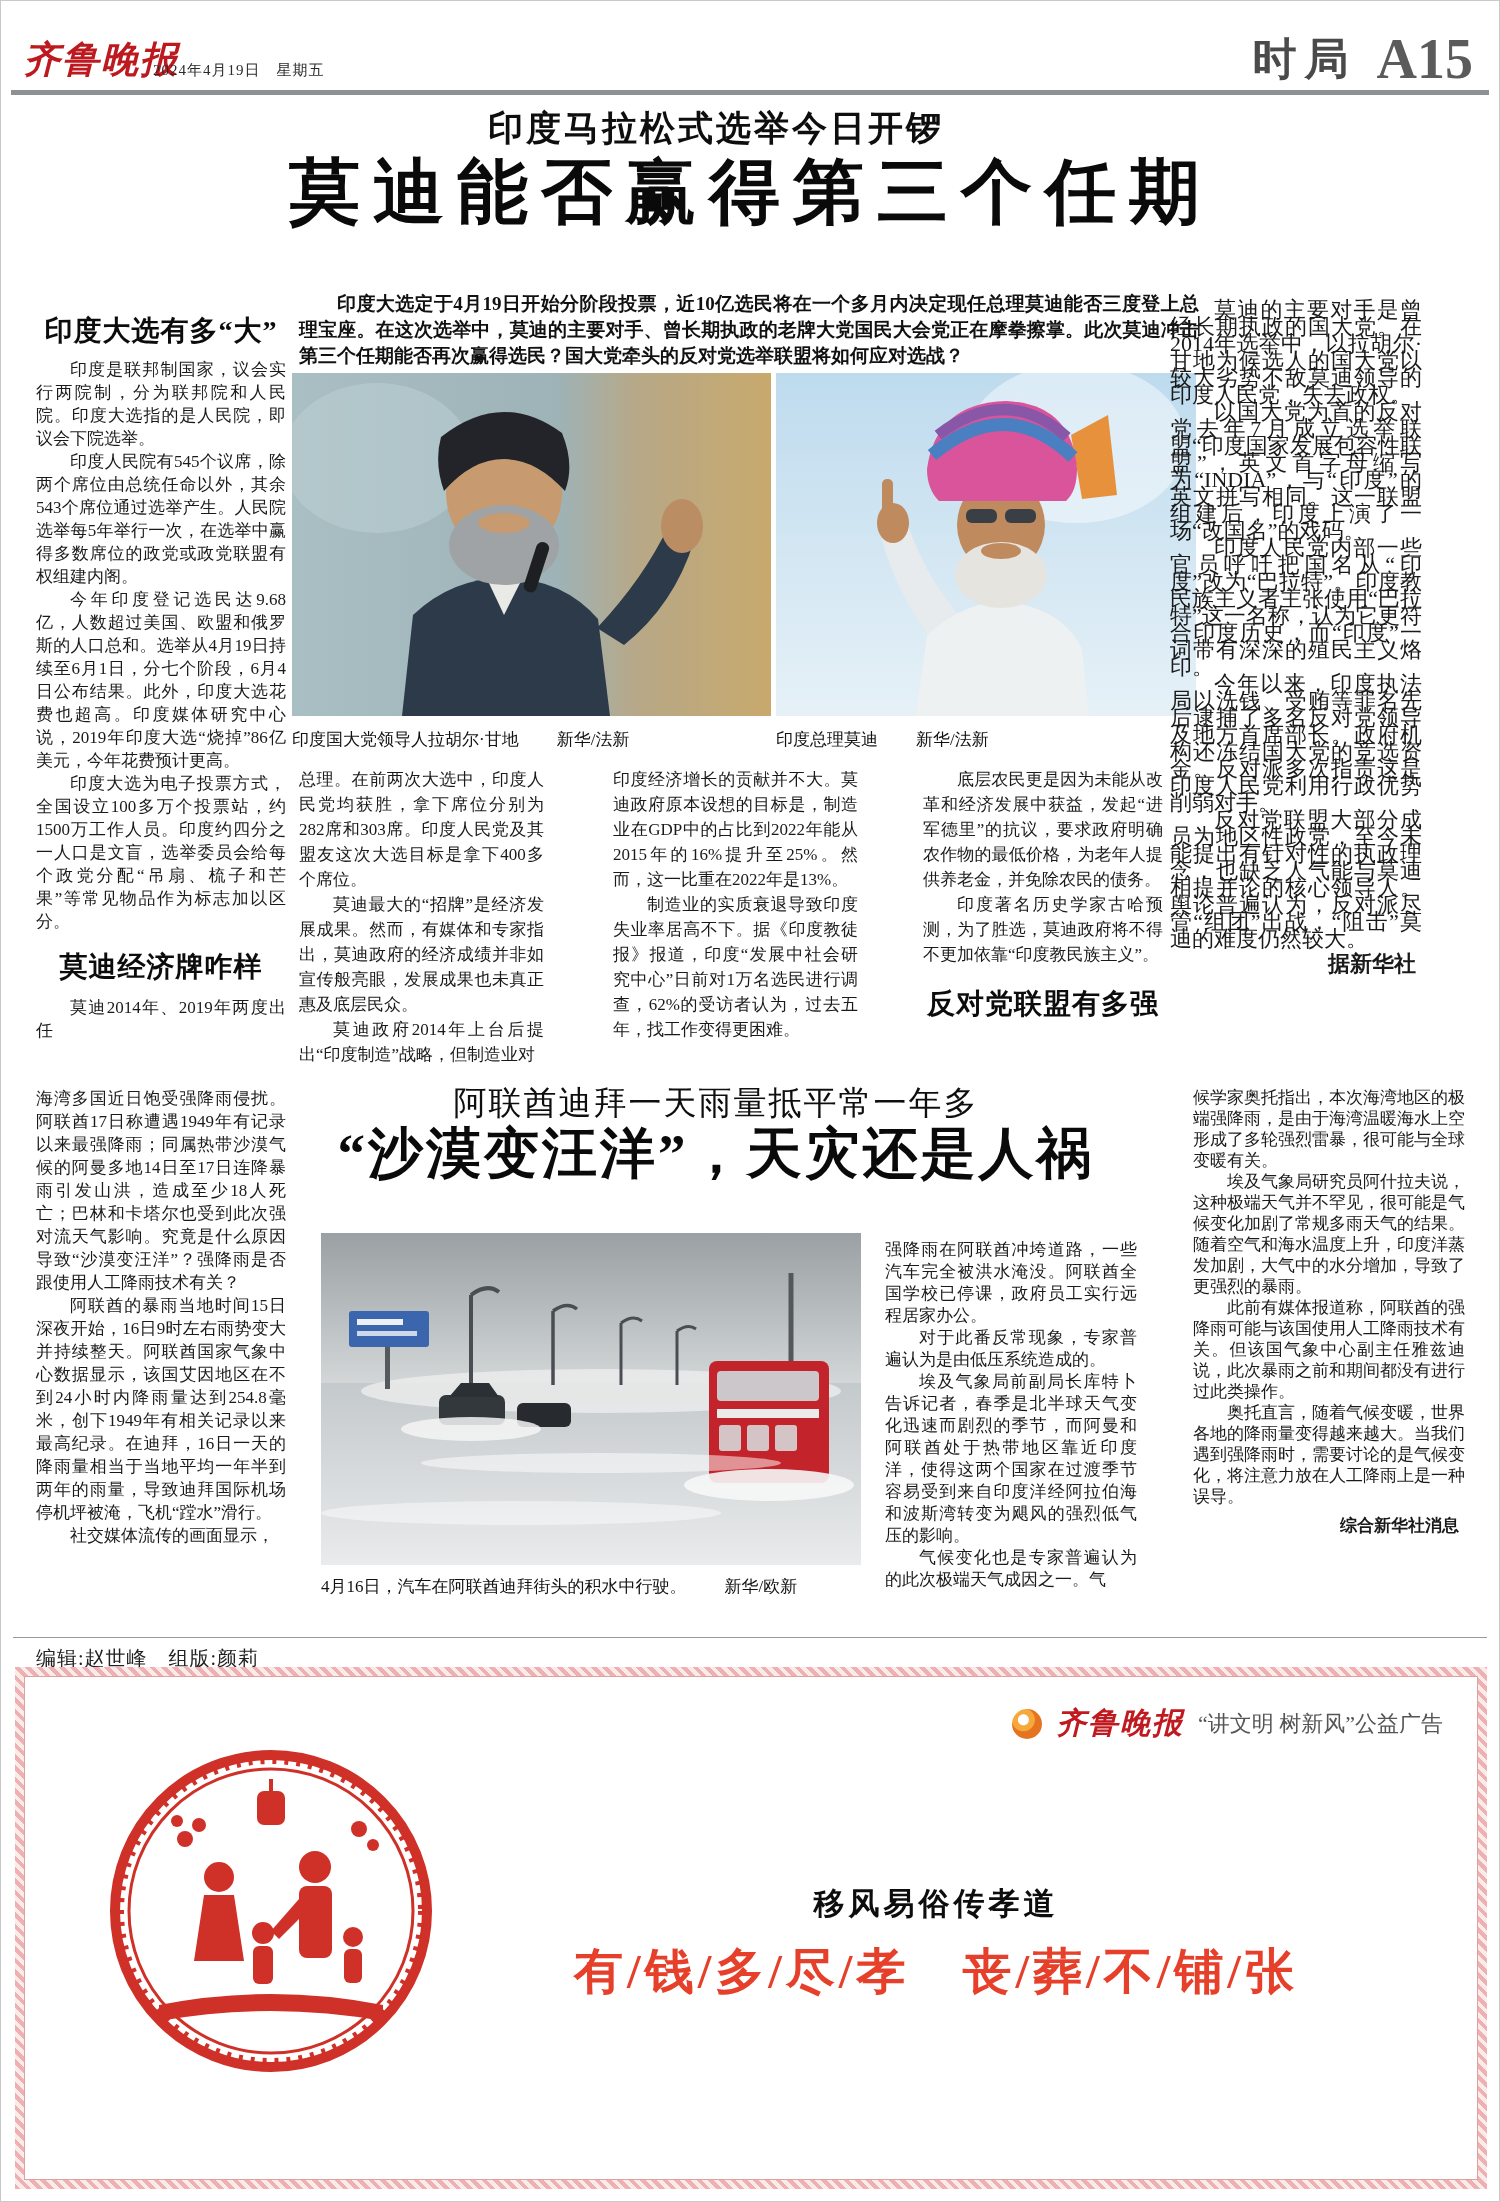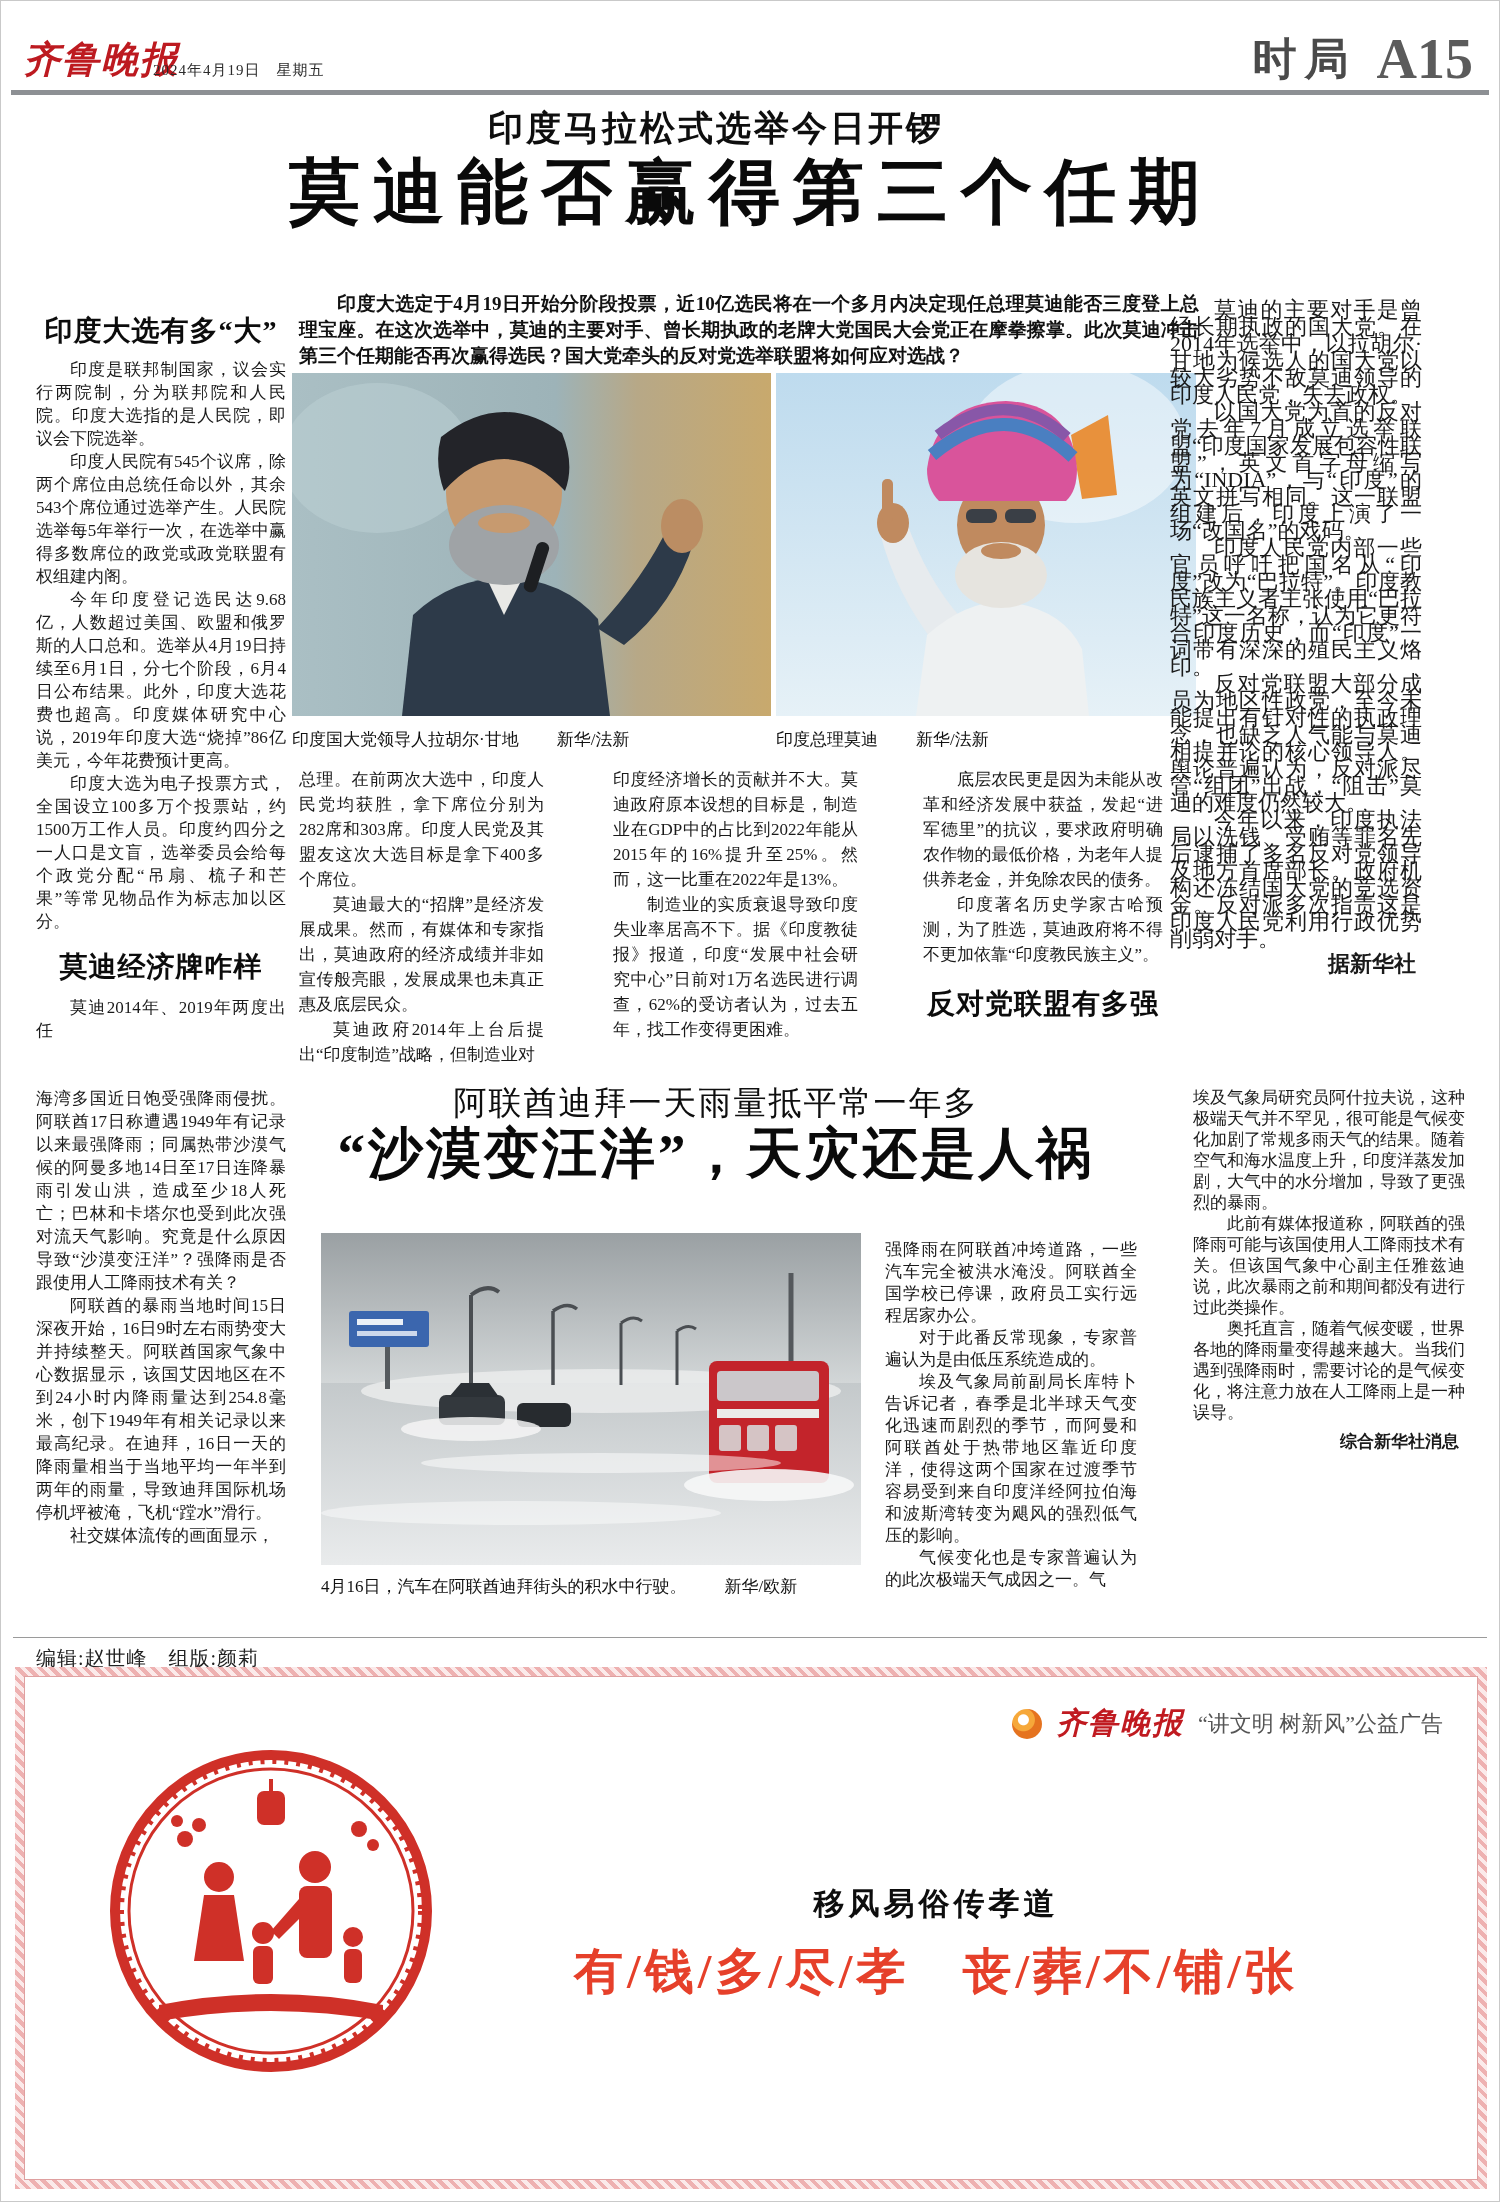--- a/index.html
+++ b/index.html
@@ -172,22 +172,22 @@
         <p class="para">印度著名历史学家古哈预测，为了胜选，莫迪政府将不得不更加依靠“印度教民族主义”。</p>
       </div>
     <h3 class="subhead">反对党联盟有多强</h3>
   </div>
 
   <div class="abs a1-right">
     <div>
         <p class="para">莫迪的主要对手是曾经长期执政的国大党。在2014年选举中，以拉胡尔·甘地为候选人的国大党以较大劣势不敌莫迪领导的印度人民党，失去政权。</p>
         <p class="para">以国大党为首的反对党去年7月成立选举联盟“印度国家发展包容性联盟”，英文首字母缩写为“INDIA”，与“印度”的英文拼写相同。这一联盟组建后，印度上演了一场“改国名”的戏码。</p>
         <p class="para">印度人民党内部一些官员呼吁把国名从“印度”改为“巴拉特”。印度教民族主义者主张使用“巴拉特”这一名称，认为它更符合印度历史，而“印度”一词带有深深的殖民主义烙印。</p>
+        <p class="para">今年以来，印度执法局以洗钱、受贿等罪名先后逮捕了多名反对党领导及地方首席部长。政府机构还冻结国大党的竞选资金。反对派多次指责这是印度人民党利用行政优势削弱对手。</p>
         <p class="para">反对党联盟大部分成员为地区性政党，至今未能提出有针对性的执政理念，也缺乏人气能与莫迪相提并论的核心领导人。舆论普遍认为，反对派尽管“组团”出战，“阻击”莫迪的难度仍然较大。</p>
-        <p class="para">今年以来，印度执法局以洗钱、受贿等罪名先后逮捕了多名反对党领导及地方首席部长。政府机构还冻结国大党的竞选资金。反对派多次指责这是印度人民党利用行政优势削弱对手。</p>
       </div>
     <div class="attribution">据新华社</div>
   </div>
 
   <div class="abs a2-kicker">阿联酋迪拜一天雨量抵平常一年多</div>
   <div class="abs a2-headline">“沙漠变汪洋”，天灾还是人祸</div>
 
   <div class="abs a2-left noindent">
       <p class="para">海湾多国近日饱受强降雨侵扰。阿联酋17日称遭遇1949年有记录以来最强降雨；同属热带沙漠气候的阿曼多地14日至17日连降暴雨引发山洪，造成至少18人死亡；巴林和卡塔尔也受到此次强对流天气影响。究竟是什么原因导致“沙漠变汪洋”？强降雨是否跟使用人工降雨技术有关？</p>
       <p class="para">阿联酋的暴雨当地时间15日深夜开始，16日9时左右雨势变大并持续整天。阿联酋国家气象中心数据显示，该国艾因地区在不到24小时内降雨量达到254.8毫米，创下1949年有相关记录以来最高纪录。在迪拜，16日一天的降雨量相当于当地平均一年半到两年的雨量，导致迪拜国际机场停机坪被淹，飞机“蹚水”滑行。</p>
@@ -243,20 +243,21 @@
 
   <div class="abs a2-mid noindent">
       <p class="para">强降雨在阿联酋冲垮道路，一些汽车完全被洪水淹没。阿联酋全国学校已停课，政府员工实行远程居家办公。</p>
       <p class="para">对于此番反常现象，专家普遍认为是由低压系统造成的。</p>
       <p class="para">埃及气象局前副局长库特卜告诉记者，春季是北半球天气变化迅速而剧烈的季节，而阿曼和阿联酋处于热带地区靠近印度洋，使得这两个国家在过渡季节容易受到来自印度洋经阿拉伯海和波斯湾转变为飓风的强烈低气压的影响。</p>
       <p class="para">气候变化也是专家普遍认为的此次极端天气成因之一。气</p>
     </div>
 
   <div class="abs a2-right">
     <div class="noindent">
+        <p class="para">候学家奥托指出，本次海湾地区的极端强降雨，是由于海湾温暖海水上空形成了多轮强烈雷暴，很可能与全球变暖有关。</p>
         <p class="para">埃及气象局研究员阿什拉夫说，这种极端天气并不罕见，很可能是气候变化加剧了常规多雨天气的结果。随着空气和海水温度上升，印度洋蒸发加剧，大气中的水分增加，导致了更强烈的暴雨。</p>
         <p class="para">此前有媒体报道称，阿联酋的强降雨可能与该国使用人工降雨技术有关。但该国气象中心副主任雅兹迪说，此次暴雨之前和期间都没有进行过此类操作。</p>
         <p class="para">奥托直言，随着气候变暖，世界各地的降雨量变得越来越大。当我们遇到强降雨时，需要讨论的是气候变化，将注意力放在人工降雨上是一种误导。</p>
       </div>
     <div class="attribution">综合新华社消息</div>
   </div>
 
   <div class="abs f-rule"></div>
   <div class="abs f-text">编辑:赵世峰　组版:颜莉</div>
 

